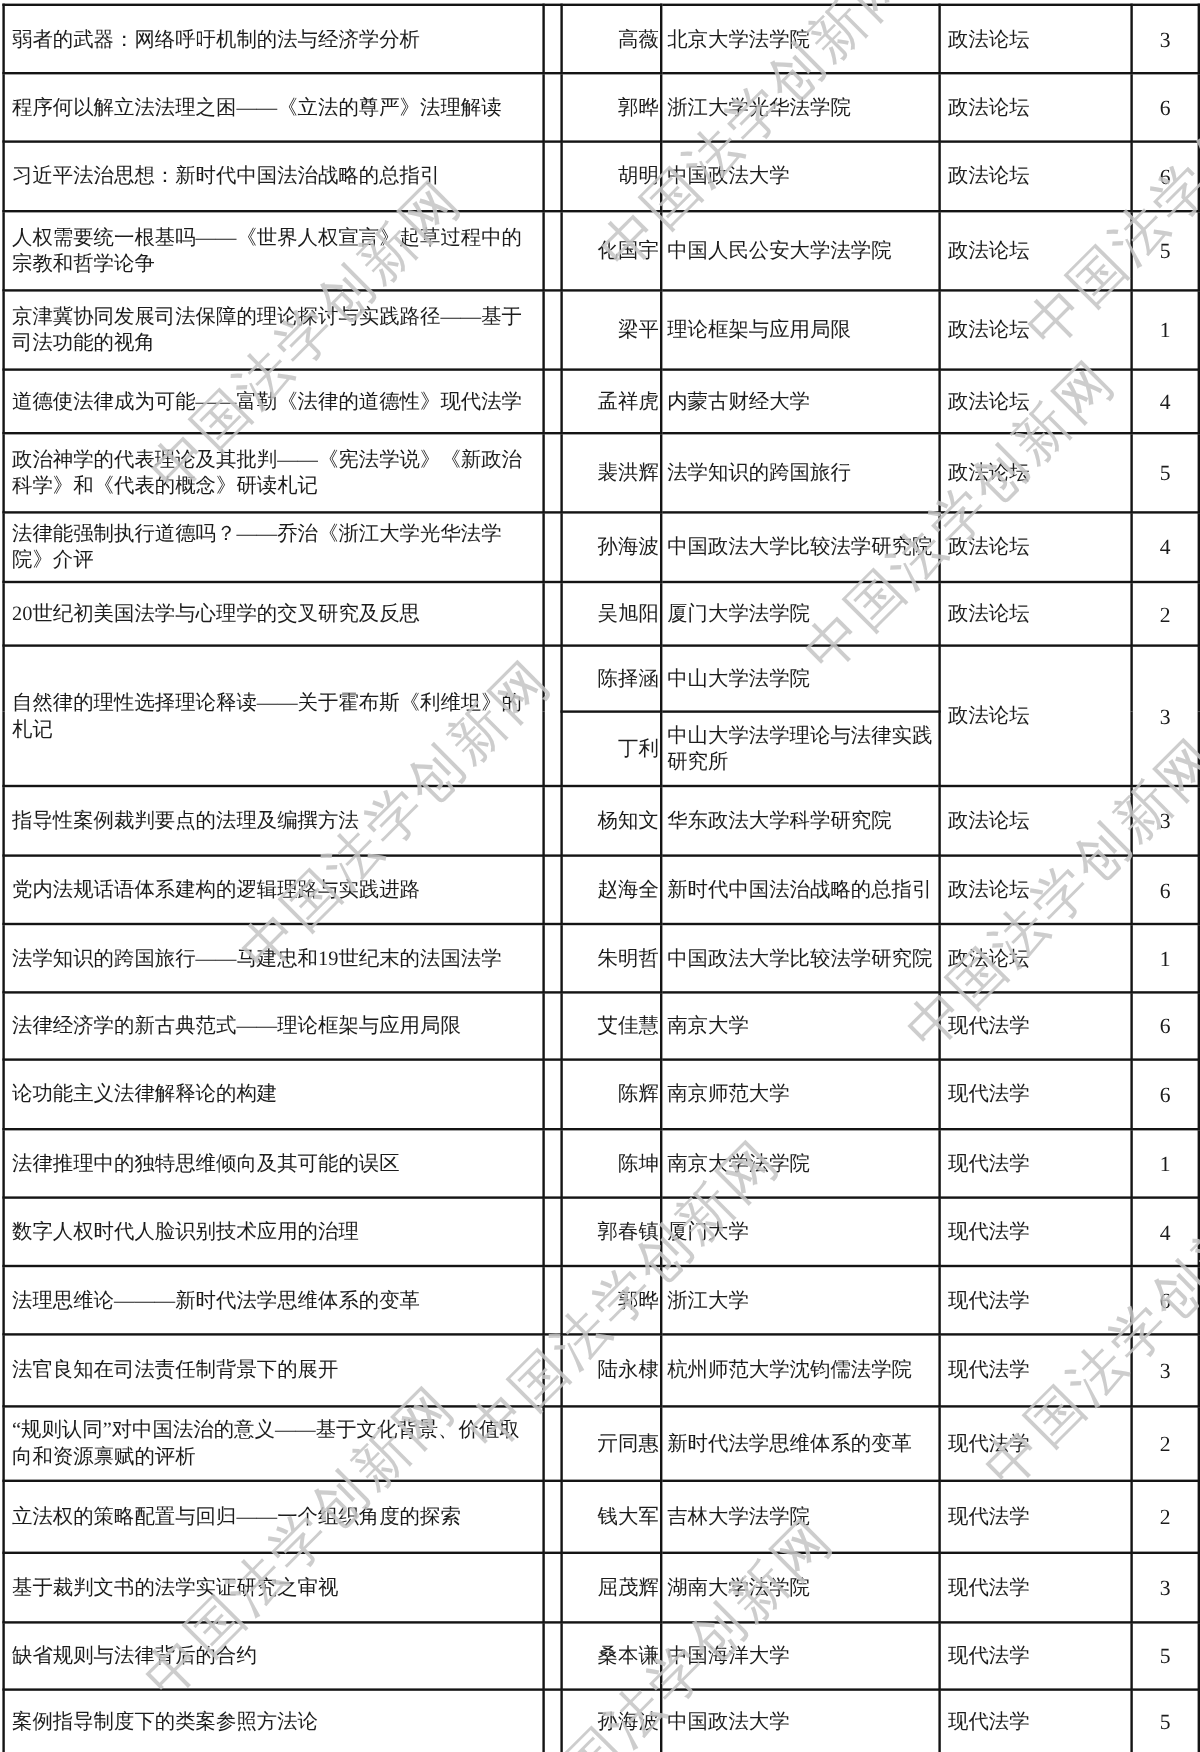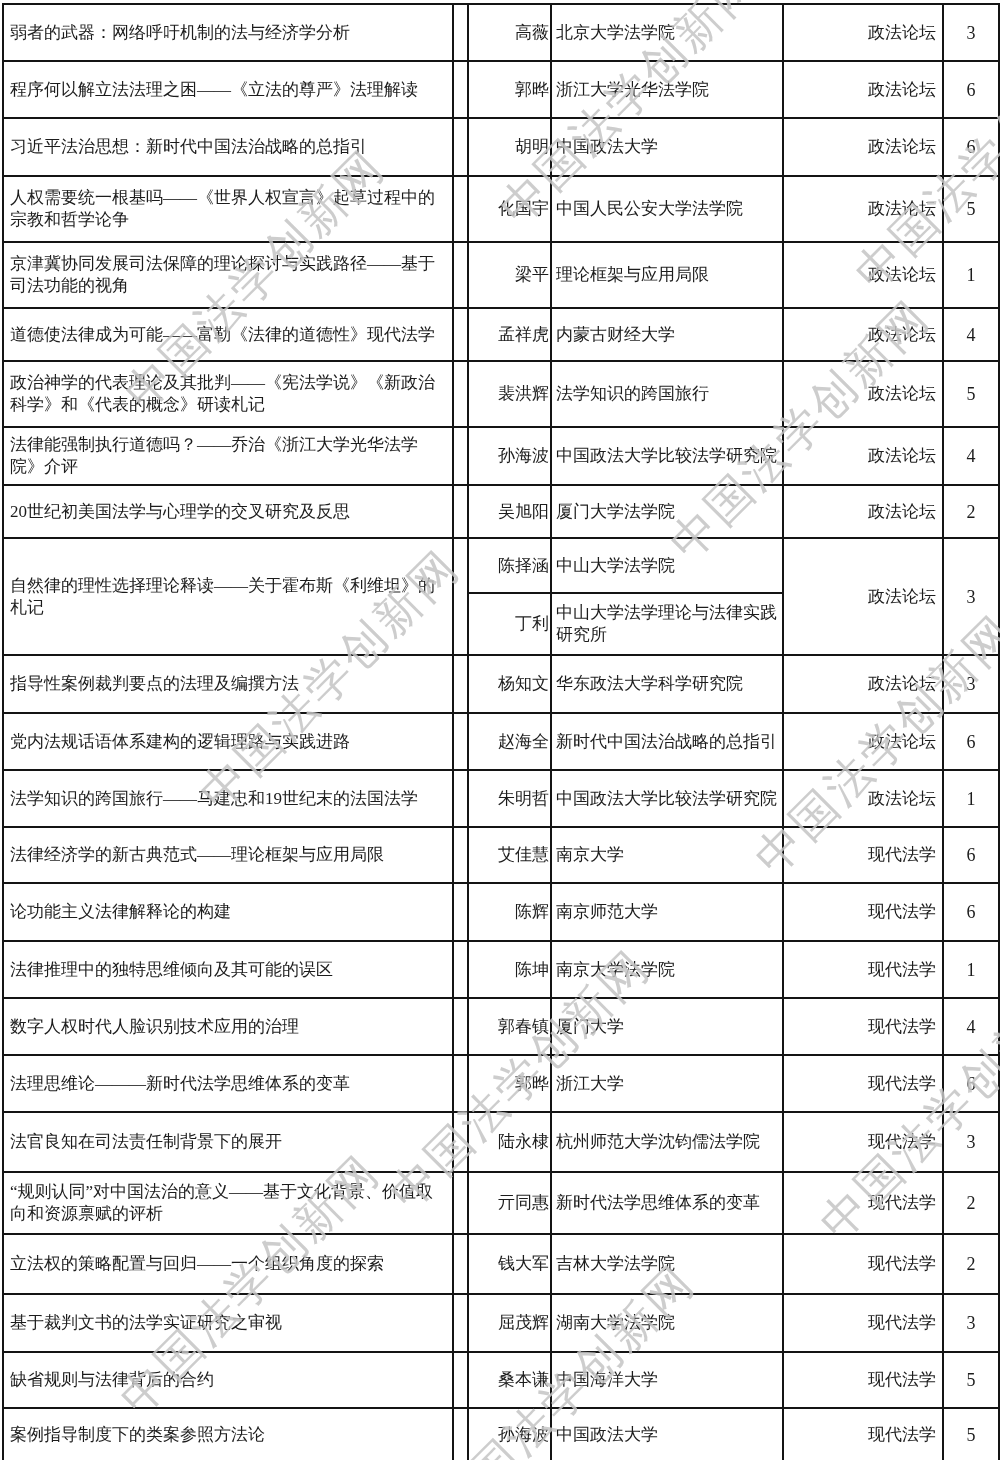--- a/index.html
+++ b/index.html
@@ -18,21 +18,21 @@
   td {
     border:2px solid #141414;
     font-size:17px; line-height:22px;
     padding:2px 6px; vertical-align:middle; overflow:hidden;
     word-break:break-all;
   }
   td.title { text-align:left; }
   td.spacer { padding:0; }
   td.author { text-align:right; padding:2px 1px;border-radius:11px; }
   td.inst { text-align:left; padding:2px 4px; }
-  td.cat { text-align:right; }
+  td.cat { text-align:left; }
   td.num { text-align:center; font-size:18px; }
 
   tr.rh53{height:53px} tr.rh54{height:54px} tr.rh55{height:55px}
   tr.rh56{height:56px} tr.rh57{height:57px} tr.rh58{height:58px}
   tr.rh60{height:60px} tr.rh62{height:62px} tr.rh66{height:66px}
 
   .watermark-layer { position:absolute; inset:0; z-index:5; pointer-events:none; }
   .wm {
     position:absolute; white-space:nowrap;
     font-size:46px; letter-spacing:3px; color:#c5c5c5;

